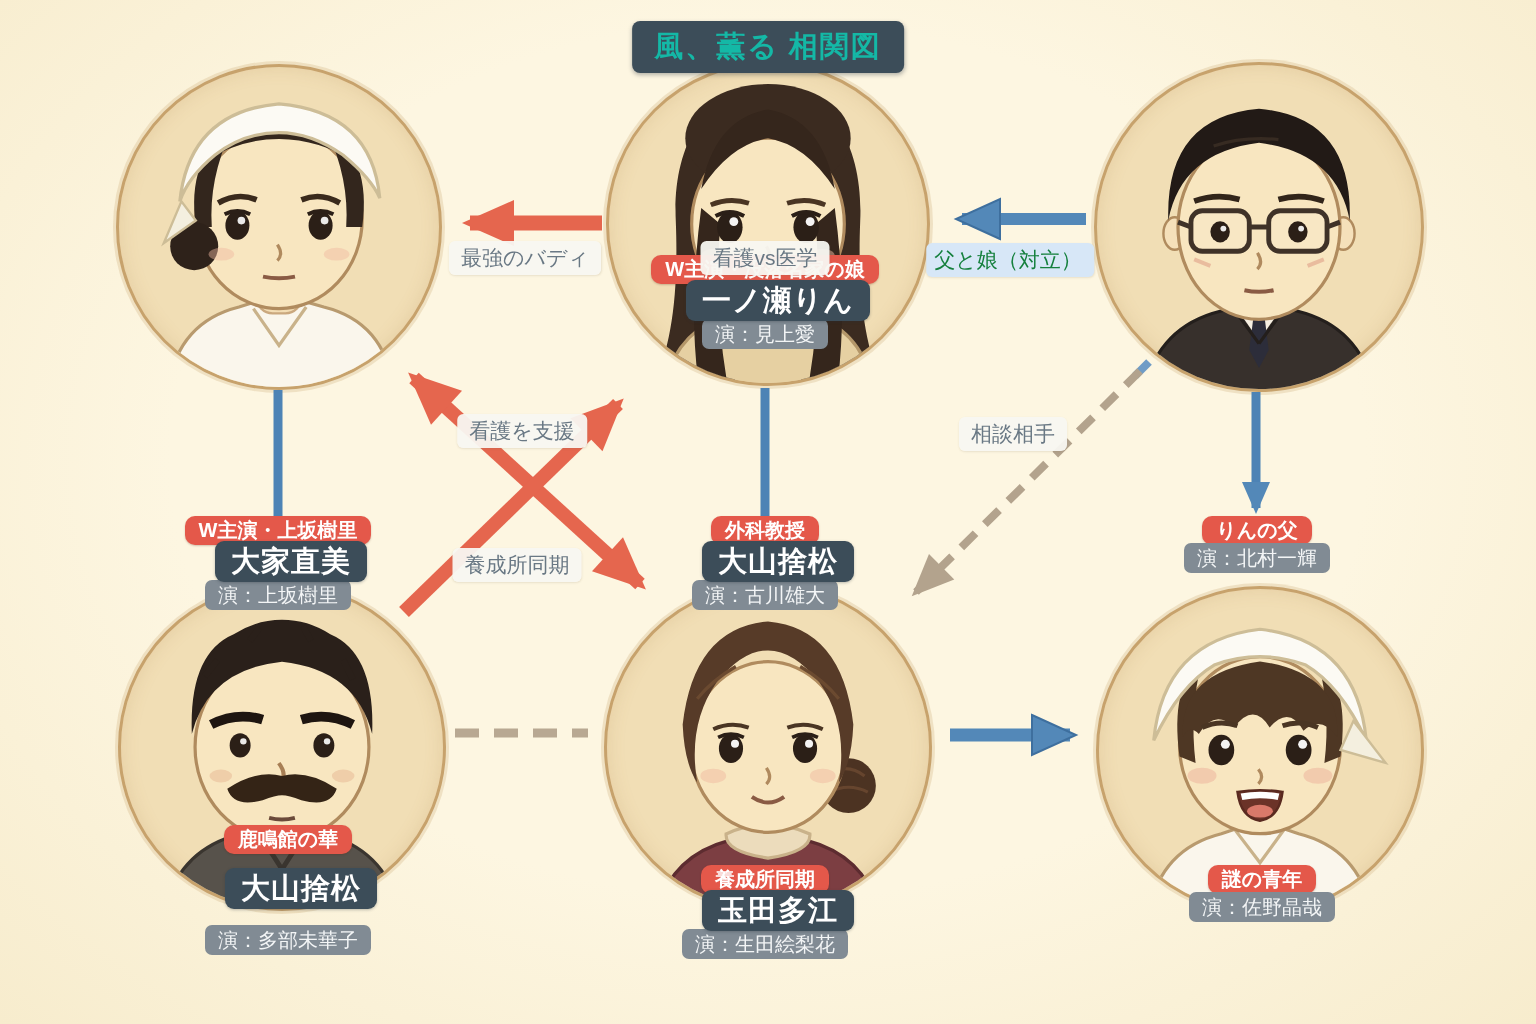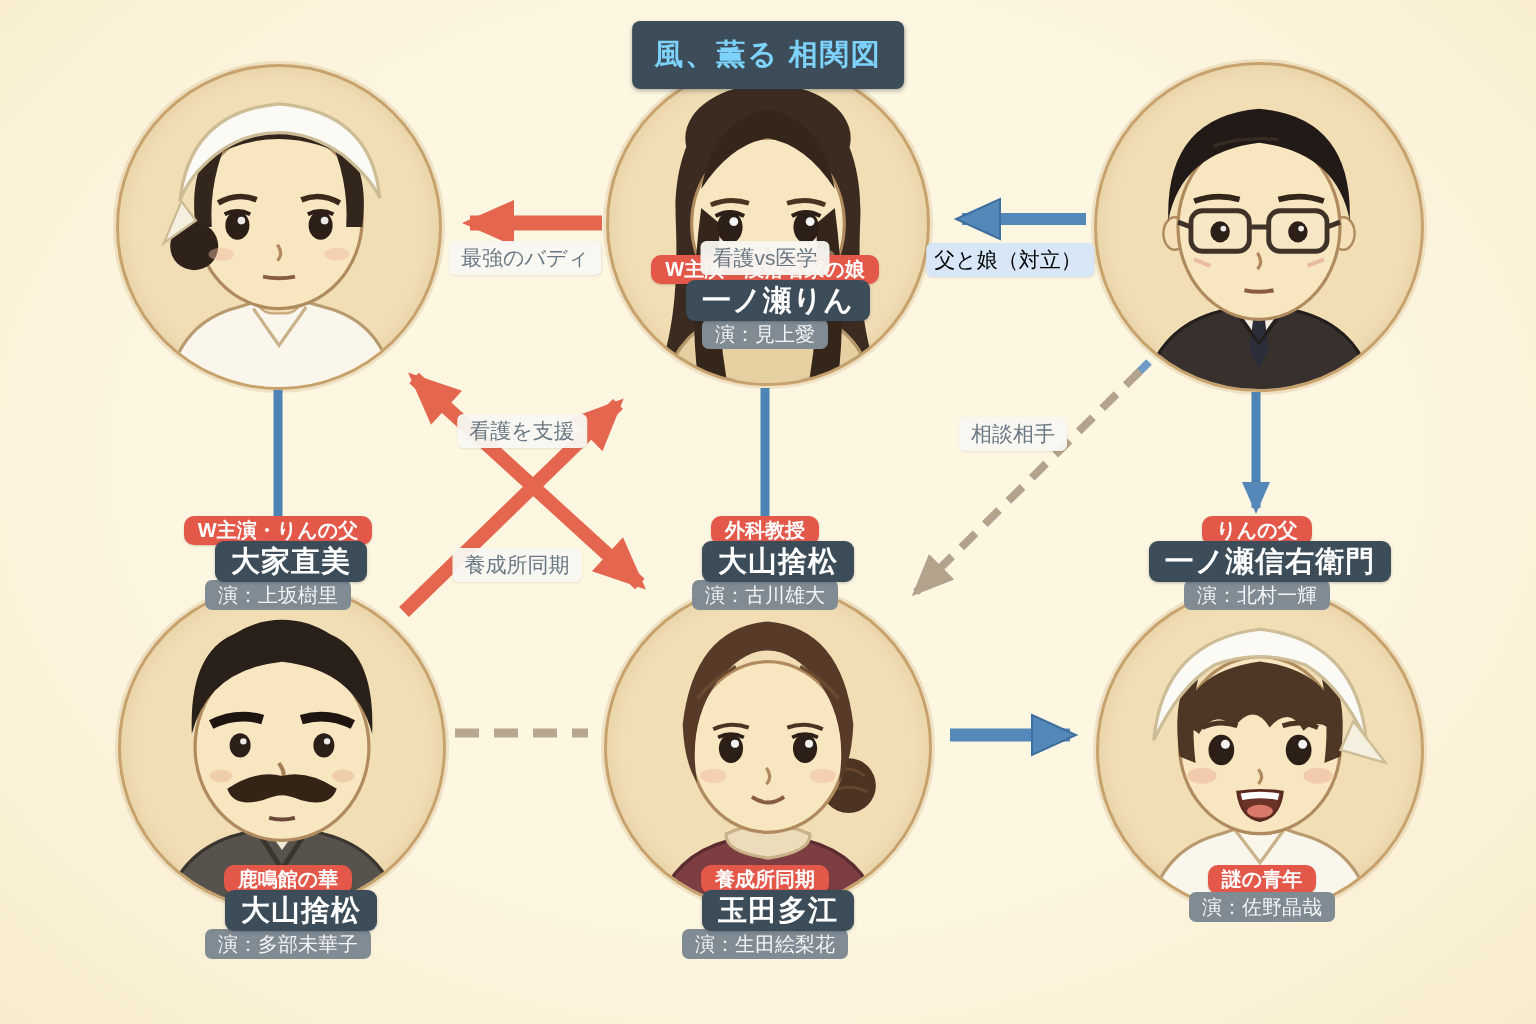--- a/index.html
+++ b/index.html
@@ -16,24 +16,24 @@
          padding:3px 14px;border-radius:10px;white-space:nowrap;
          box-shadow:0 1px 2px rgba(90,40,20,.25);z-index:21;}
   .name-box{background:#3c4d59;color:#fff;font-weight:bold;font-size:29px;line-height:1.2;
          padding:3px 16px;border-radius:9px;white-space:nowrap;margin-top:-4px;
          box-shadow:0 1px 3px rgba(40,50,60,.3);z-index:22;letter-spacing:1px;margin-left:26px;}
   .cast-box{background:#818b94;color:#f3f5f6;font-size:20px;line-height:1.2;
          padding:3px 13px;border-radius:7px;white-space:nowrap;margin-top:-2px;z-index:21;}
   .rel-label{position:absolute;transform:translateX(-50%);background:rgba(248,247,241,.95);
          color:#697884;font-size:21px;font-weight:normal;padding:3px 12px;border-radius:6px;
          white-space:nowrap;z-index:30;box-shadow:0 1px 2px rgba(120,110,80,.15);}
-  .rel-label.blue{background:#d7e7f7;color:#000000;padding-left:8px;}
+  .rel-label.blue{background:#d7e7f7;color:#15803d;padding-left:8px;}
   .title-box{position:absolute;left:768px;top:21px;transform:translateX(-50%);
-         background:#3c4d59;color:#7dd3fc;font-size:29px;font-weight:bold;letter-spacing:2px;
-         padding:14px 22px;border-radius:8px;z-index:40;box-shadow:0 2px 4px rgba(40,50,60,.35);
+         background:#3c4d59;color:#14b8a6;font-size:29px;font-weight:bold;letter-spacing:2px;
+         padding:6px 22px;border-radius:8px;z-index:40;box-shadow:0 2px 4px rgba(40,50,60,.35);
          white-space:nowrap;}
 </style>
 </head>
 <body>
 
 <div id="stage">
 
   <div class="circle" style="left:116px;top:64px;width:320px;height:320px;">
     <svg viewBox="0 0 200 200">
       <path d="M30,205 Q35,160 75,150 L100,142 L128,150 Q168,160 172,205 Z" fill="#faf6ec" stroke="#b89a6e" stroke-width="2"></path>
@@ -225,38 +225,37 @@
   <div class="title-box">風、薫る 相関図</div>
 
   <div class="stack" style="left:595px;top:255px;width:340px;">
     <div class="badge">W主演・没落名家の娘</div>
     <div class="name-box">一ノ瀬りん</div>
     <div class="cast-box">演：見上愛</div>
   </div>
   <div class="rel-label" style="left:765px;top:241px;">看護vs医学</div>
 
   <div class="stack" style="left:108px;top:516px;width:340px;">
-    <div class="badge">W主演・りんの父</div>
+    <div class="badge">W主演・上坂樹里</div>
     <div class="name-box">大家直美</div>
     <div class="cast-box">演：上坂樹里</div>
   </div>
 
   <div class="stack" style="left:595px;top:516px;width:340px;">
     <div class="badge">外科教授</div>
     <div class="name-box">大山捨松</div>
     <div class="cast-box">演：古川雄大</div>
   </div>
 
   <div class="stack" style="left:1087px;top:516px;width:340px;">
     <div class="badge">りんの父</div>
-    <div class="name-box">一ノ瀬信右衛門</div>
     <div class="cast-box">演：北村一輝</div>
   </div>
 
-  <div class="stack" style="left:118px;top:865px;width:340px;">
+  <div class="stack" style="left:118px;top:825px;width:340px;gap:18px;">
     <div class="badge">鹿鳴館の華</div>
     <div class="name-box">大山捨松</div>
     <div class="cast-box">演：多部未華子</div>
   </div>
 
   <div class="stack" style="left:595px;top:865px;width:340px;">
     <div class="badge">養成所同期</div>
     <div class="name-box">玉田多江</div>
     <div class="cast-box">演：生田絵梨花</div>
   </div>

